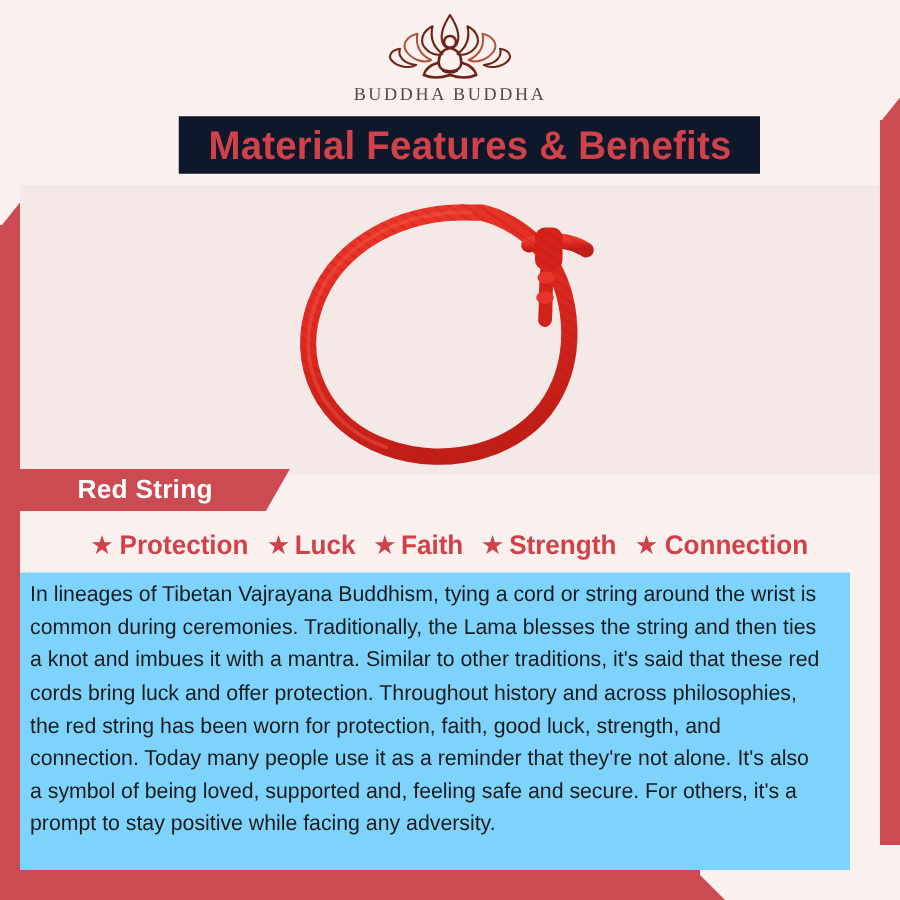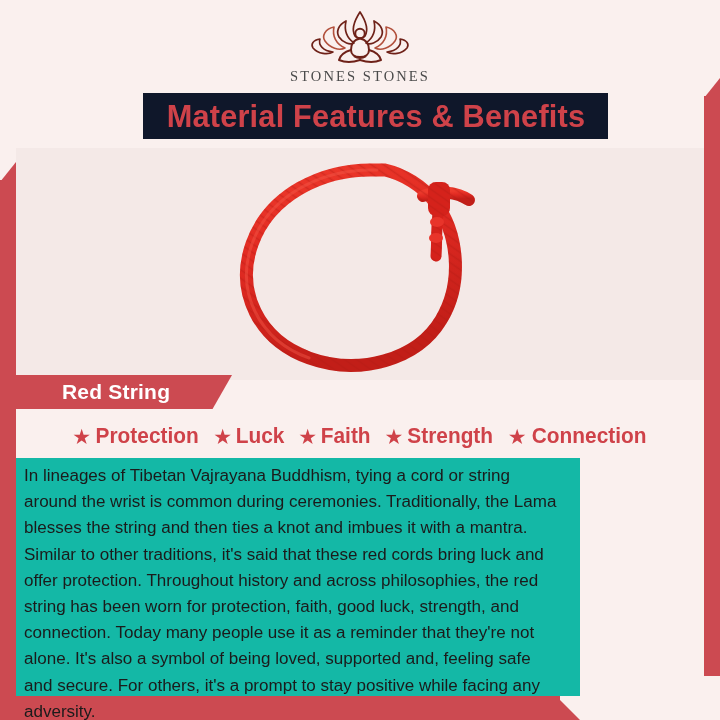--- a/index.html
+++ b/index.html
@@ -211,23 +211,23 @@
     font-weight: bold;
     letter-spacing: 0px;
     transform: scaleX(0.97);
   }
 
   
   .text-card {
     position: absolute;
     left: 16px;
     top: 458px;
-    width: 564px;
+    width: 664px;
     height: 238px;
-    background: #14b8a6;
+    background: #7dd3fc;
     z-index: 5;
     box-sizing: border-box;
     padding: 4px 14px 0 8px;
   }
   .body-text {
     font-family: "Liberation Sans Narrow", "Liberation Sans", sans-serif;
     font-size: 17.3px;
     line-height: 26.2px;
     color: #1b1b1b;
     font-weight: 500;
@@ -273,21 +273,21 @@
       </g>
 
       <g fill="none" stroke="#6e2118" stroke-width="4" stroke-linecap="round" stroke-linejoin="round">
         <circle cx="104" cy="51" r="9.5"></circle>
         <path d="M104 61 C 92 63, 86 72, 86 84 C 86 92, 92 98, 104 98 C 116 98, 122 92, 122 84 C 122 72, 116 63, 104 61 Z"></path>
         <path d="M86 84 C 72 88, 64 96, 62 104 C 76 110, 92 108, 104 104"></path>
         <path d="M122 84 C 136 88, 144 96, 146 104 C 132 110, 116 108, 104 104"></path>
         <path d="M93 97 C 99 101, 109 101, 115 97"></path>
       </g>
     </svg>
-    <div class="logo-wordmark">STONES STONES</div>
+    <div class="logo-wordmark">BUDDHA BUDDHA</div>
   </div>
 
   <div class="title-band">
     <div class="title-text">Material Features &amp; Benefits</div>
   </div>
 
   <div class="photo-panel"></div>
   <div class="bracelet-wrap">
     <svg class="bracelet-svg" width="270" height="225" viewBox="0 0 270 225">
       <defs>

